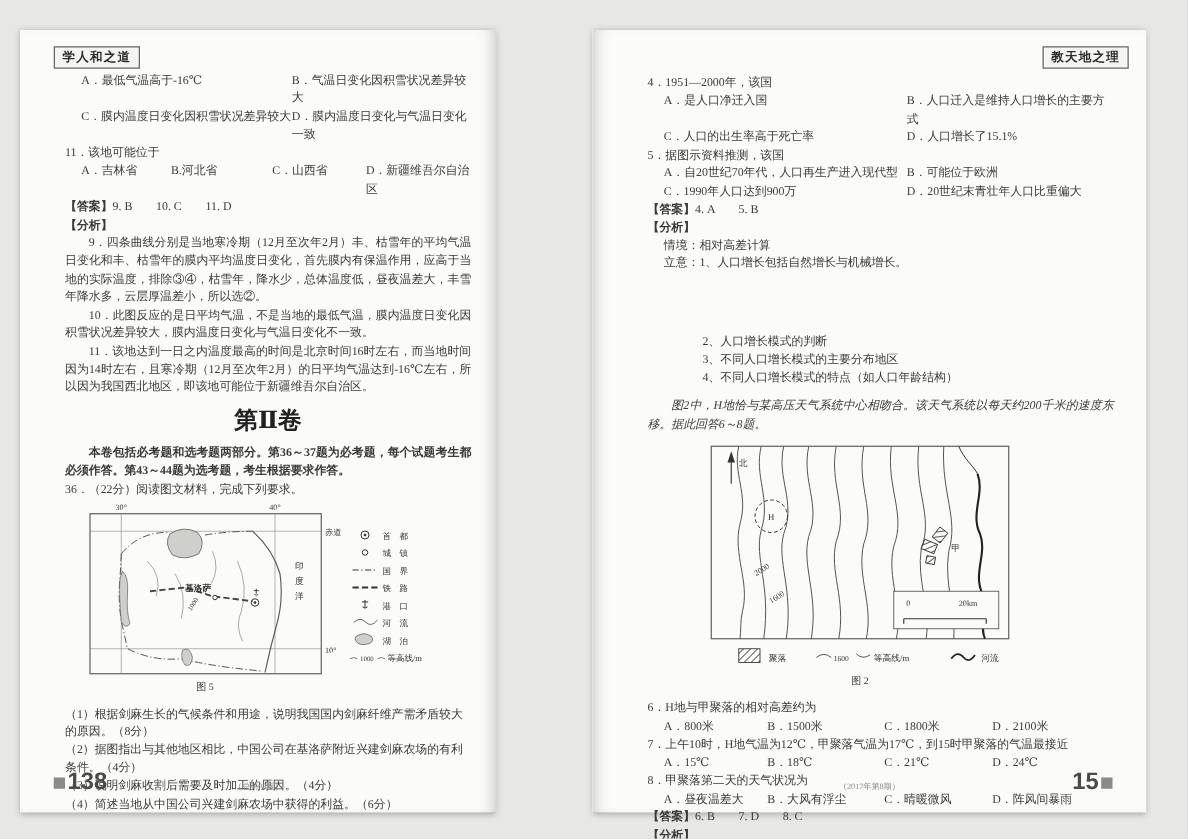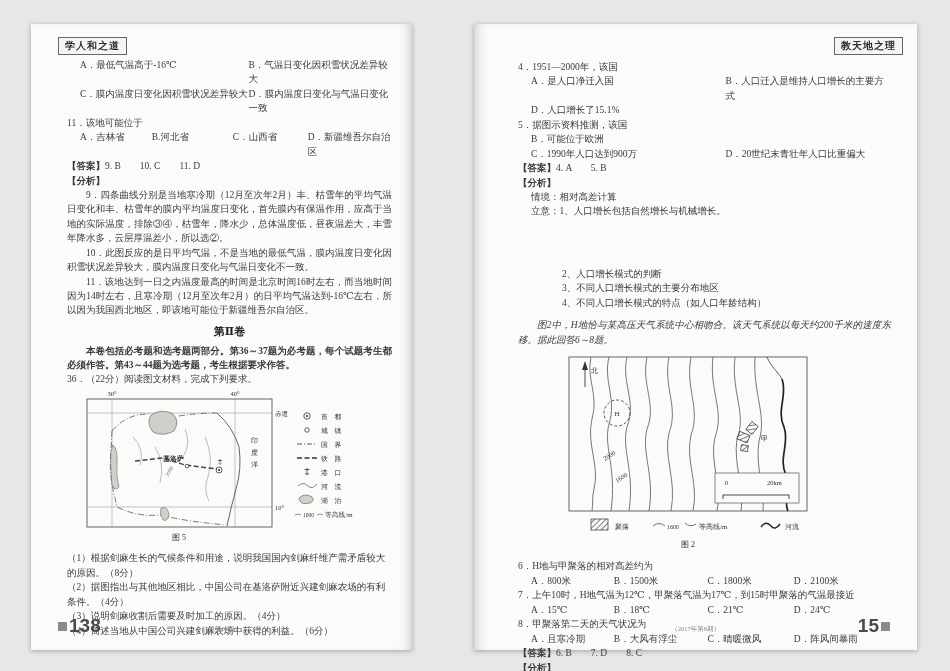--- a/index.html
+++ b/index.html
@@ -1,38 +1,38 @@
 <!DOCTYPE html>
 <html><head>
 <meta charset="utf-8">
 <style>
   html,body{margin:0;padding:0;background:#d9d9d7;}
   .book{position:relative;width:950px;height:671px;background:#e7e7e5;
         font-family:"Liberation Serif","DejaVu Serif",serif;color:#3a3a3a;overflow:hidden;}
   .page{position:absolute;top:24px;height:626px;background:#fbfbf9;
         box-shadow:0 1px 5px rgba(0,0,0,.30);}
-  .page.left{left:31px;width:381px;box-shadow:0 1px 5px rgba(0,0,0,.30), inset -10px 0 14px -10px rgba(0,0,0,.28);}
+  .page.left{left:16px;width:381px;box-shadow:0 1px 5px rgba(0,0,0,.30), inset -10px 0 14px -10px rgba(0,0,0,.28);}
   .page.right{left:474px;width:443px;box-shadow:0 1px 5px rgba(0,0,0,.30), inset 10px 0 14px -10px rgba(0,0,0,.28);}
   .badge{position:absolute;top:13px;border:1px solid #666;padding:1px 6px;font-size:10px;
          font-weight:bold;letter-spacing:1px;background:#f5f5f3;color:#2d2d2d;}
   .badge.bl{left:27px;}
   .badge.br{right:14px;}
   .content{position:absolute;font-size:9.5px;line-height:1.52;color:#3a3a3a;}
   .page.left .content{left:36px;right:20px;top:34px;}
   .page.right .content{left:44px;right:26px;top:36px;}
   .row{display:flex;}
   .ind{padding-left:13px;}
   .ind2{padding-left:24px;}
   .col55{flex:0 0 54%;}
   .c4a{flex:0 0 23%;}
   .c4b{flex:0 0 26%;}
   .c4c{flex:0 0 24%;}
   .bold{font-weight:bold;}
   .para{margin:0;text-indent:2em;text-align:justify;}
-  .section-title{text-align:center;font-size:11px;font-weight:bold;margin:5px 0 4px 0;color:#222;}
+  .section-title{text-align:center;font-size:19px;font-weight:bold;margin:5px 0 4px 0;color:#222;}
   .kai{font-style:italic;}
   figure{margin:2px 0;text-align:center;}
   svg text{font-family:"Liberation Serif","DejaVu Serif",serif;fill:#333;}
   .pageno{position:absolute;bottom:13px;font-family:"Liberation Sans",sans-serif;
           font-weight:bold;font-size:19px;color:#4a4a4a;display:flex;align-items:center;gap:2px;}
   .pageno.pl{left:27px;}
   .pageno.pr{right:27px;}
   .sq{display:inline-block;width:9px;height:9px;background:#8a8a8a;}
   .issue{position:absolute;left:0;right:0;bottom:16px;text-align:center;font-size:6.5px;color:#888;}
   .gap8{height:8px;}
@@ -154,24 +154,26 @@
   <div class="page right">
     <span class="badge br">教天地之理</span>
 
     <div class="content">
       <div>4．1951—2000年，该国</div>
       <div class="row ind">
         <span class="col55">A．是人口净迁入国</span>
         <span>B．人口迁入是维持人口增长的主要方式</span>
       </div>
       <div class="row ind">
+        <span class="col55">C．人口的出生率高于死亡率</span>
         <span>D．人口增长了15.1%</span>
       </div>
       <div>5．据图示资料推测，该国</div>
       <div class="row ind">
+        <span class="col55">A．自20世纪70年代，人口再生产进入现代型</span>
         <span>B．可能位于欧洲</span>
       </div>
       <div class="row ind">
         <span class="col55">C．1990年人口达到900万</span>
         <span>D．20世纪末青壮年人口比重偏大</span>
       </div>
       <div>
         <span class="bold">【答案】</span><span>4. A　　5. B</span>
       </div>
       <div class="bold">【分析】</div>
@@ -256,21 +258,21 @@
       </div>
       <div>7．上午10时，H地气温为12℃，甲聚落气温为17℃，到15时甲聚落的气温最接近</div>
       <div class="row ind">
         <span class="c4a">A．15℃</span>
         <span class="c4b">B．18℃</span>
         <span class="c4c">C．21℃</span>
         <span>D．24℃</span>
       </div>
       <div>8．甲聚落第二天的天气状况为</div>
       <div class="row ind">
-        <span class="c4a">A．且寒冷期</span>
+        <span class="c4a">A．昼夜温差大</span>
         <span class="c4b">B．大风有浮尘</span>
         <span class="c4c">C．晴暖微风</span>
         <span>D．阵风间暴雨</span>
       </div>
       <div>
         <span class="bold">【答案】</span><span>6. B　　7. D　　8. C</span>
       </div>
       <div class="bold">【分析】</div>
       <div class="ind">立意：</div>
       <div class="ind">情境：等高线地形图</div>

